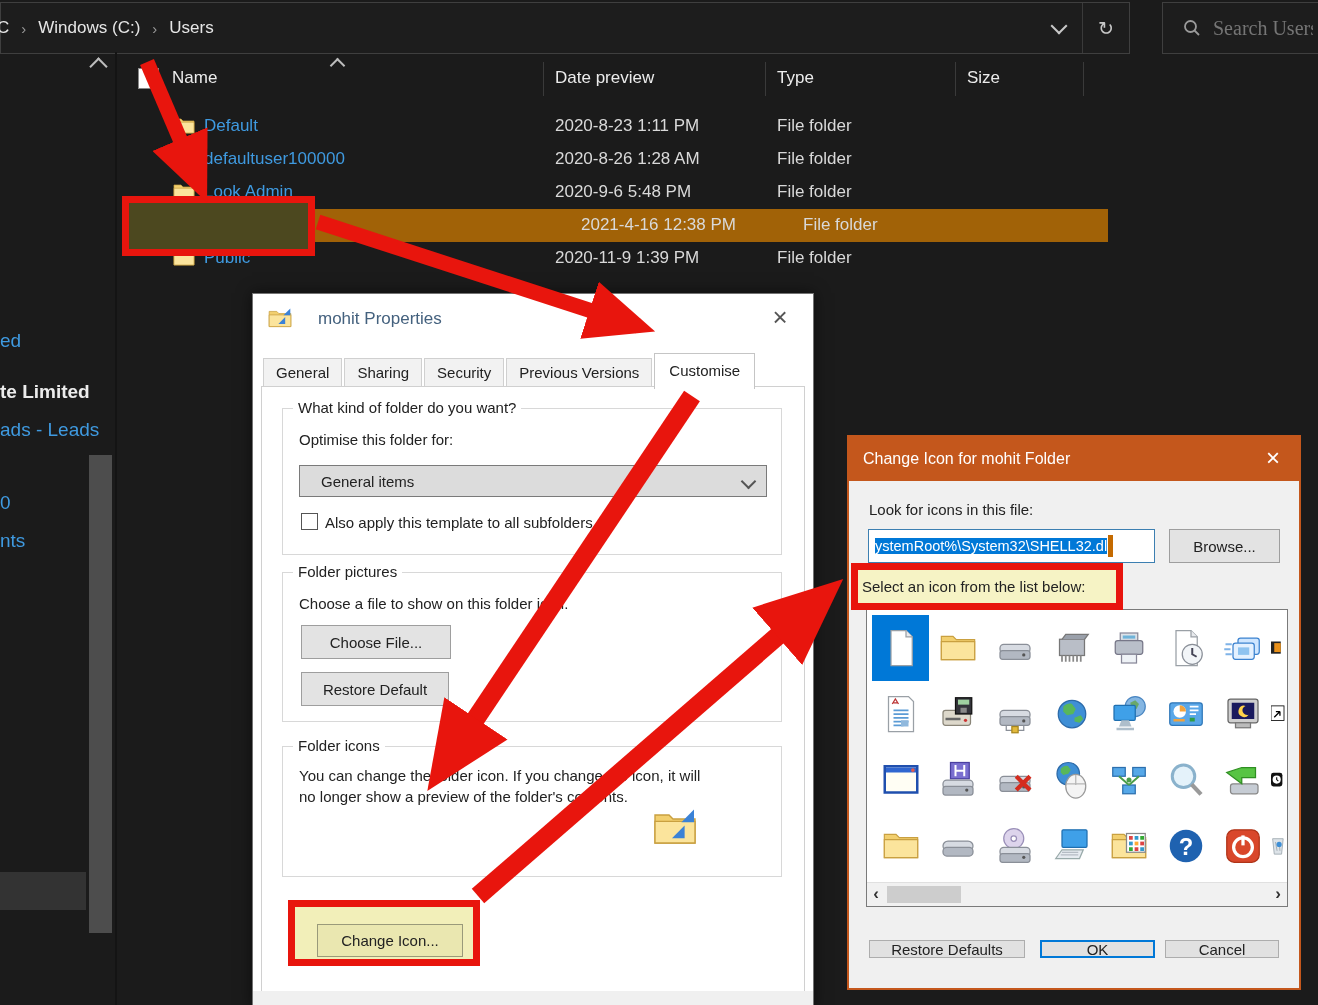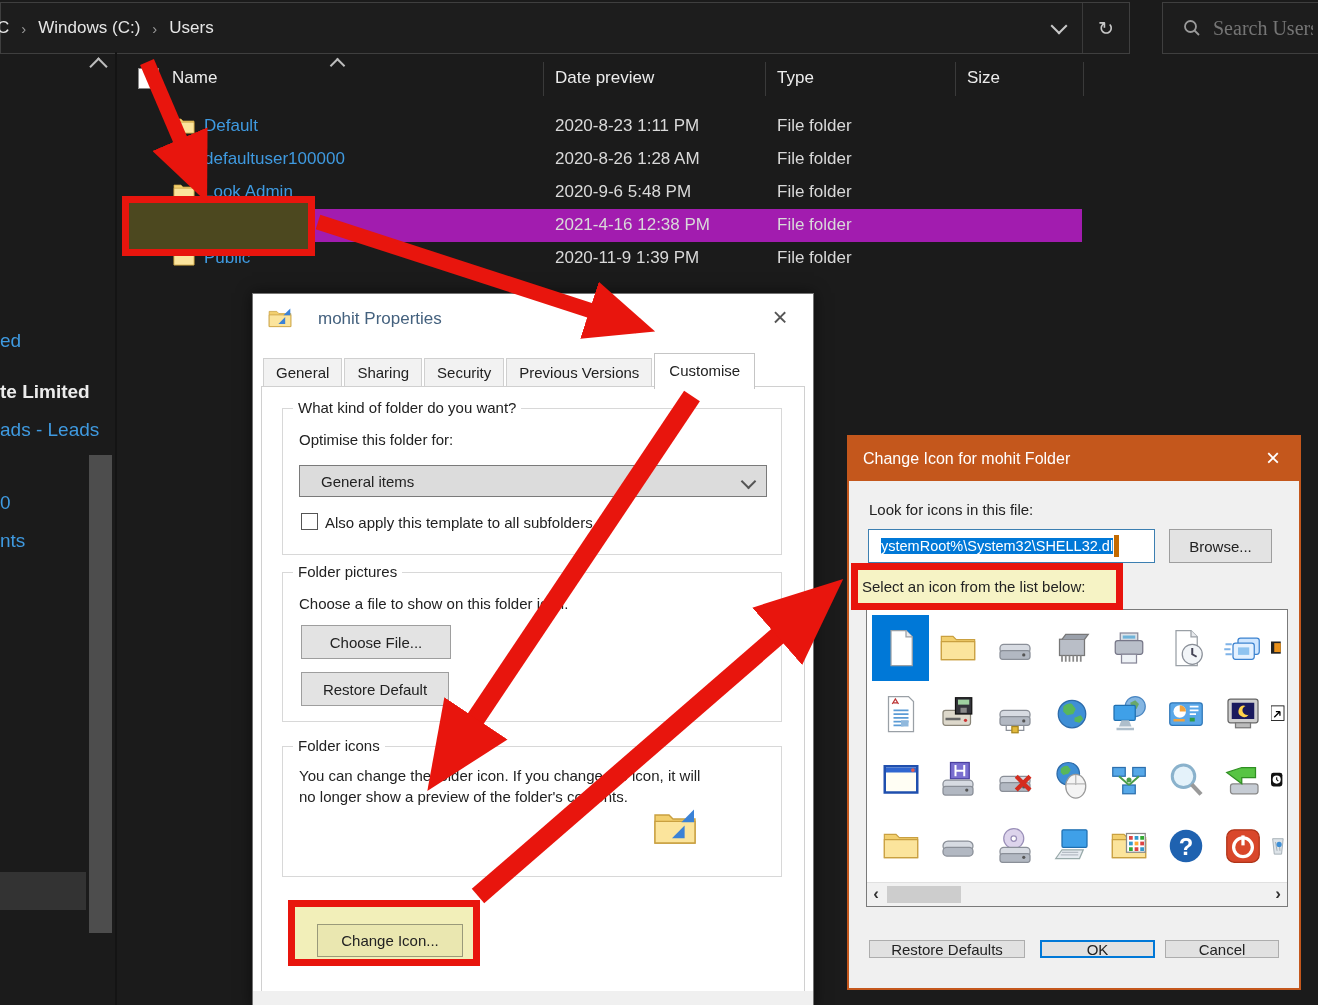--- a/index.html
+++ b/index.html
@@ -22,21 +22,21 @@
                    font-family:Liberation Serif, serif;}
   
   #colhead{left:120px;top:56px;width:1198px;height:44px;color:#ececec;font-size:17px;}
   .colsep{position:absolute;top:6px;width:1px;height:34px;background:#3a3a3a;}
   .hlabel{position:absolute;top:12px;}
   #selall{position:absolute;left:18px;top:12px;width:19px;height:19px;background:#fff;border:1px solid #888;}
   .caret-up{position:absolute;width:9px;height:9px;border-left:2px solid #bdbdbd;border-top:2px solid #bdbdbd;
             transform:rotate(45deg);}
   
   .frow{position:absolute;left:122px;width:960px;height:33px;font-size:17px;}
-  .frow.sel{background:#a21caf;}
+  .frow.sel{background:#a16207;margin-left:26px;}
   .frow .ficon{position:absolute;left:50px;top:4px;}
   .frow .fname{position:absolute;left:82px;top:6px;}
   .fname.blue{color:#3f9ae0;}
   .fname.white{color:#f0f0f0;}
   .frow .fdate{position:absolute;left:433px;top:6px;color:#d9d9d9;}
   .frow .ftype{position:absolute;left:655px;top:6px;color:#d9d9d9;}
   .rowchk{position:absolute;left:25px;top:5px;width:20px;height:20px;background:#f5f5f5;border:1px solid #999;
           color:#2b2b2b;font-size:16px;line-height:20px;text-align:center;}
   
   .sbitem{position:absolute;left:0;font-size:19px;white-space:nowrap;}
@@ -76,21 +76,21 @@
   #change-icon-btn{left:22px;top:17px;width:146px;height:33px;background:#eae7b0;border-color:#9a9a7a;}
   #props-btnstrip{position:absolute;left:0;top:697px;width:560px;height:15px;background:#f0f0f0;}
   
   #chicon{left:847px;top:435px;width:454px;height:555px;background:#f0f0f0;border:2px solid #c4571c;
           box-sizing:border-box;z-index:20;font-size:15px;color:#222;}
   #chicon-title{position:absolute;left:0;top:0;width:100%;height:44px;background:#c4571c;color:#fff;
                 display:flex;align-items:center;font-size:16px;padding-left:14px;box-sizing:border-box;}
   #chicon-close{position:absolute;right:12px;top:7px;color:#fff;font-size:24px;width:28px;height:28px;
                 text-align:center;line-height:28px;}
   #path-input{position:absolute;left:19px;top:92px;width:287px;height:34px;background:#fff;border:1px solid #3c7fb1;
-              box-sizing:border-box;display:flex;align-items:center;overflow:hidden;padding-left:12px;}
+              box-sizing:border-box;display:flex;align-items:center;overflow:hidden;padding-left:6px;}
   #path-sel{background:#0078d7;color:#fff;font-size:14.5px;white-space:nowrap;}
   #path-caret{display:inline-block;width:5px;height:22px;background:#c46a00;margin-left:1px;}
   #sel-label-box{left:2px;top:126px;width:272px;height:47px;background:#f6f3c5;z-index:22;
                  display:flex;align-items:center;padding-left:4px;box-sizing:border-box;}
   #iconlist{position:absolute;left:17px;top:172px;width:422px;height:298px;background:#fff;
             border:1px solid #7a7a7a;box-sizing:border-box;overflow:hidden;}
   #icon-grid{position:absolute;left:0;top:0;width:456px;display:grid;
              grid-template-columns:repeat(8,57px);grid-auto-rows:66px;padding:5px 0 0 5px;}
   .icell{display:flex;align-items:center;justify-content:center;}
   .icell.partial{justify-content:flex-start;}
@@ -287,21 +287,21 @@
   <div id="chicon-title">
     <span>Change Icon for mohit Folder</span>
   </div>
   <div id="chicon-close">×</div>
 
   <span style="position:absolute;left:20px;top:64px">Look for icons in this file:</span>
   <div id="path-input">
     <span id="path-sel">ystemRoot%\System32\SHELL32.dl</span>
     <span id="path-caret"></span>
   </div>
-  <div class="winbtn" style="left:320px;top:92px;width:103px;height:34px">Browse...</div>
+  <div class="winbtn" style="left:320px;top:92px;width:111px;height:34px">Browse...</div>
 
   <div class="redbox" id="sel-label-box">
     <span>Select an icon from the list below:</span>
   </div>
 
   <div id="iconlist">
     <div id="icon-grid">
         <div class="icell selected">
           <svg viewBox="0 0 32 32" width="40" height="40">
             <path d="M8 2h12l5 5v23H8z" fill="#fff" stroke="#9aa0a6"></path>

